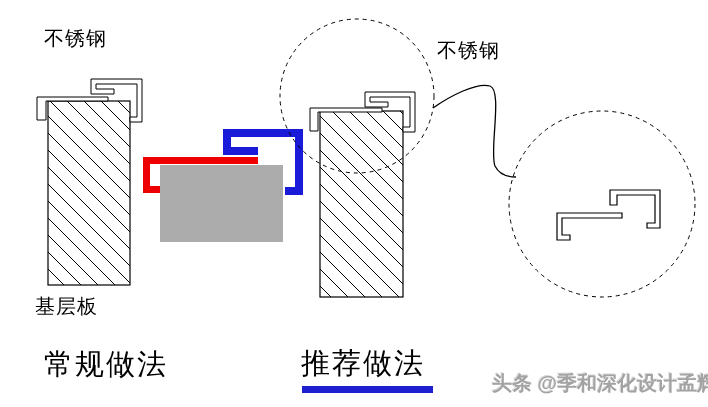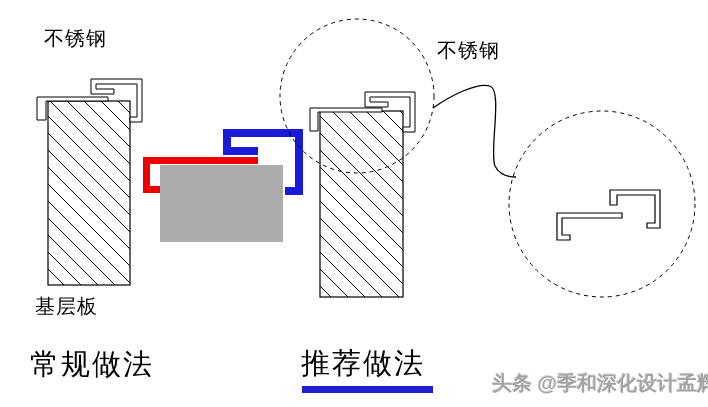--- a/index.html
+++ b/index.html
@@ -57,18 +57,18 @@
 
     <rect x="302" y="386" width="131" height="7" fill="#1f1fd0"></rect>
   </svg>
 
   <div class="lbl lbl-big" style="left:44px;top:28px;">不锈钢</div>
 
   <div class="lbl lbl-big" style="left:437px;top:40px;">不锈钢</div>
 
   <div class="lbl lbl-big" style="left:35px;top:296px;">基层板</div>
 
-  <div class="lbl lbl-method" style="left:30px;top:350px;">常规做法</div>
+  <div class="lbl lbl-method" style="left:44px;top:350px;">常规做法</div>
 
   <div class="lbl lbl-method" style="left:301px;top:349px;">推荐做法</div>
 
   <div class="watermark">头条 @季和深化设计孟辉</div>
 </div>
 
 </body></html>

